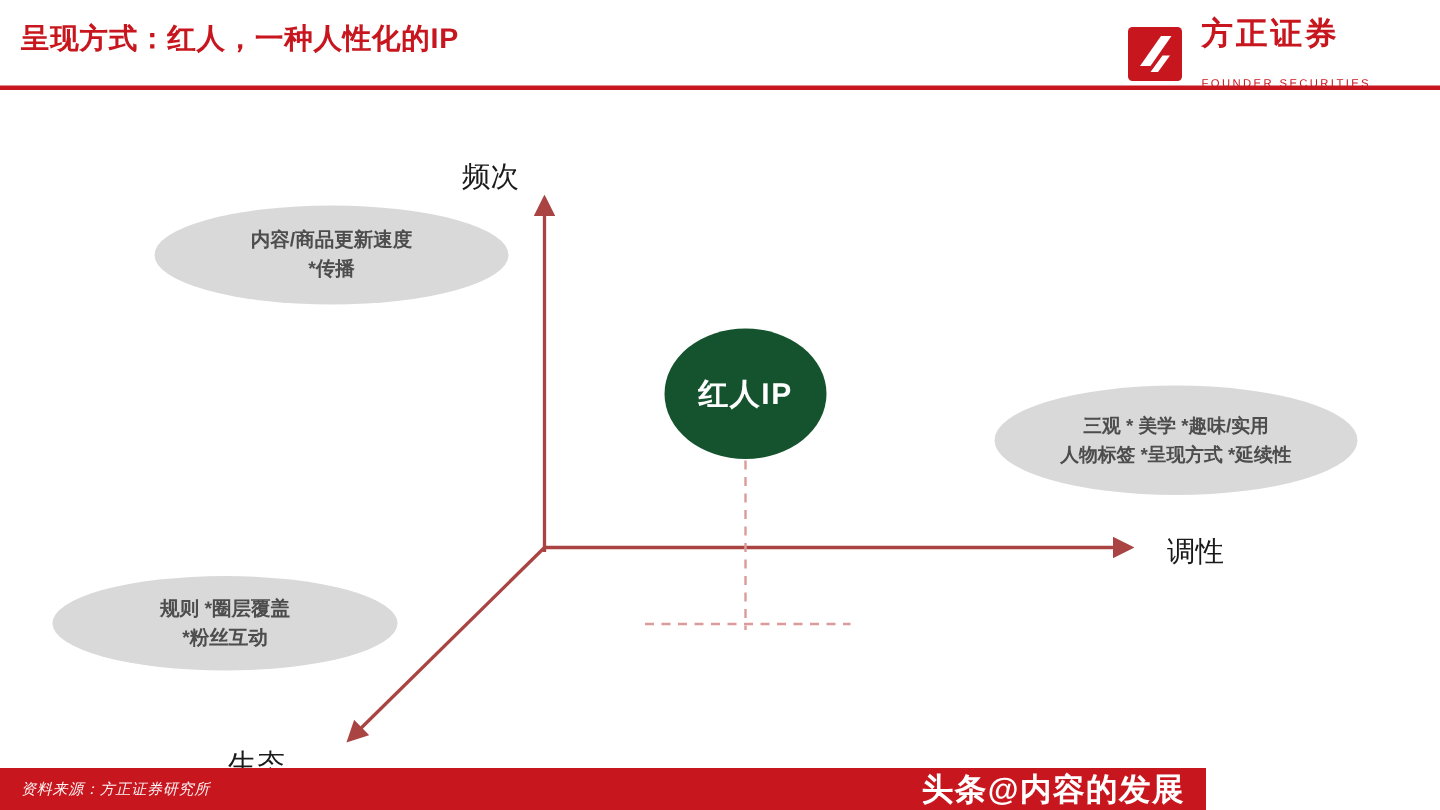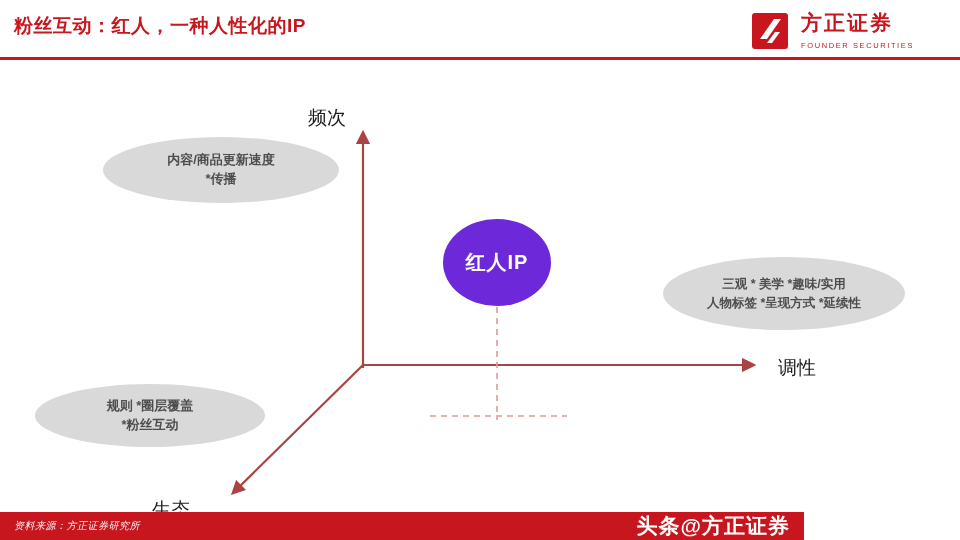--- a/index.html
+++ b/index.html
@@ -45,21 +45,21 @@
   .logo-name {
     font-size: 21px;
     font-weight: bold;
     color: #c8161e;
     letter-spacing: 2px;
   }
   .logo-sub {
     font-size: 7.5px;
     color: #c8161e;
     letter-spacing: 1.6px;
-    margin-top: 8px;
+    margin-top: 18px;
   }
 
   
   .axes-svg {
     position: absolute;
     left: 0;
     top: 0;
     width: 960px;
     height: 540px;
     pointer-events: none;
@@ -74,21 +74,21 @@
   .label-x { left: 778px; top: 355px; }
   .label-z { left: 152px; top: 497px; }
 
   .bubble {
     position: absolute;
     left: 443px;
     top: 219px;
     width: 108px;
     height: 87px;
     border-radius: 50%;
-    background: #6d28d9;
+    background: #14532d;
     display: flex;
     align-items: center;
     justify-content: center;
     color: #ffffff;
     font-size: 20px;
     font-weight: bold;
     letter-spacing: 1px;
   }
 
   .ellipse {
@@ -133,21 +133,21 @@
     font-weight: bold;
     color: #ffffff;
     letter-spacing: 1px;
   }
 </style>
 </head>
 <body>
 
 <div class="slide">
 
-  <h1 class="title">粉丝互动：红人，一种人性化的IP</h1>
+  <h1 class="title">呈现方式：红人，一种人性化的IP</h1>
 
   <div class="logo">
     <span class="logo-icon">
       <svg viewBox="0 0 38 38" width="38" height="38" aria-hidden="true">
         <rect x="1" y="1" width="36" height="36" rx="3" fill="#c8161e"></rect>
         <polygon points="9,27 23,7 30,7 16,27" fill="#ffffff"></polygon>
         <polygon points="16,31 24,20 29,20 21,31" fill="#ffffff"></polygon>
       </svg>
     </span>
     <span class="logo-text">
@@ -193,16 +193,16 @@
     <span class="line">*传播</span>
   </div>
 
   <div class="ellipse e3">
     <span class="line">规则 *圈层覆盖</span>
     <span class="line">*粉丝互动</span>
   </div>
 
   <div class="footer">
     <span class="source">资料来源：方正证券研究所</span>
-    <span class="watermark">头条@方正证券</span>
+    <span class="watermark">头条@内容的发展</span>
   </div>
 
 </div>
 
 </body></html>

